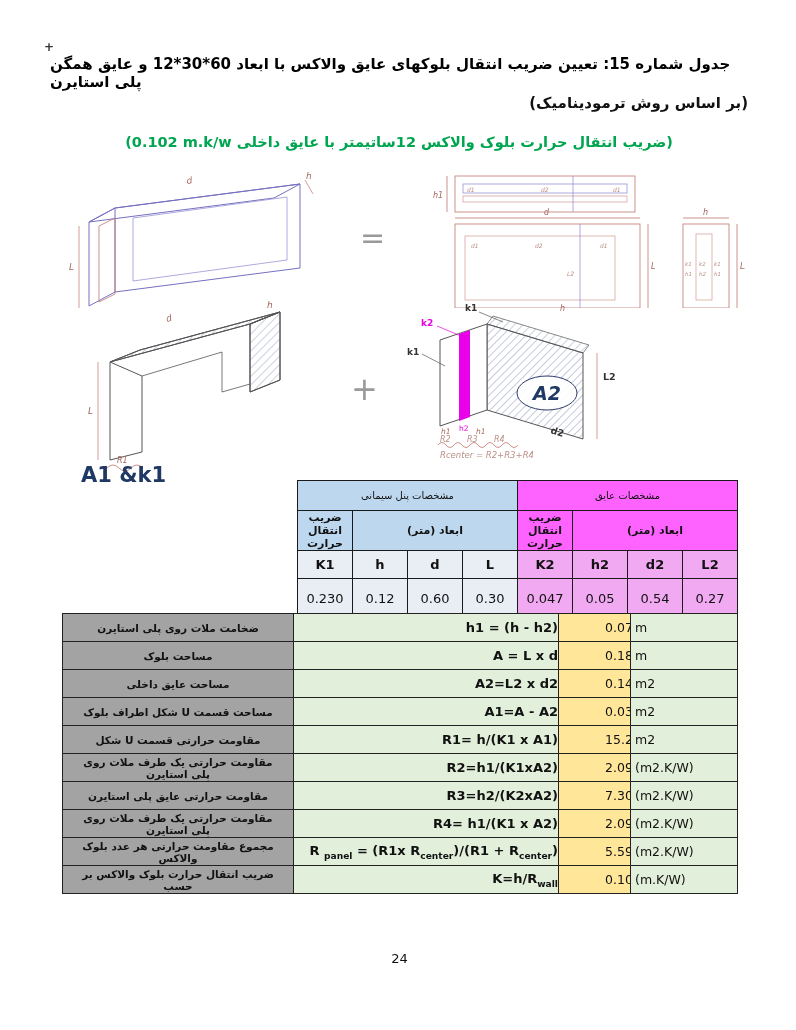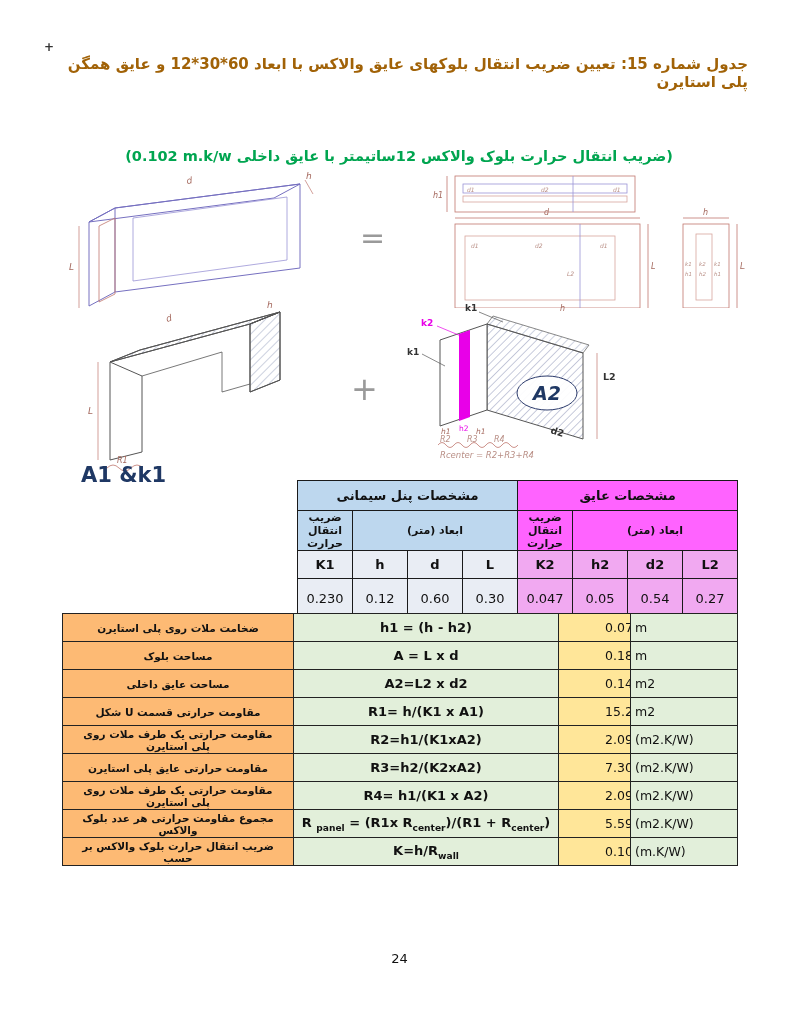--- a/index.html
+++ b/index.html
@@ -1,72 +1,73 @@
 <!DOCTYPE html>
 <html><head>
 <meta charset="utf-8">
 <style>
   * { box-sizing: border-box; margin: 0; padding: 0; }
   body { background: #ffffff; font-family: "DejaVu Sans", sans-serif; }
   #page { position: relative; width: 796px; height: 1030px; background: #fff; overflow: hidden; }
 
   .corner-mark { position: absolute; left: 44px; top: 40px; font-size: 12px; font-weight: bold; color: #333; }
 
-  .title-line1 { position: absolute; top: 55px; left: 50px; right: 48px; direction: rtl; text-align: right;
-                 font-weight: bold; font-size: 15px; color: #a16207; }
+  .title-line1 { position: absolute; top: 55px; left: 50px; right: 48px; direction: rtl; text-align: left;
+                 font-weight: bold; font-size: 15px; color: #000000; }
   .title-line2 { position: absolute; top: 94px; left: 50px; right: 48px; direction: rtl;
                  display: flex; justify-content: flex-start; gap: 72px;
                  font-weight: bold; font-size: 15px; color: #111; }
   .subtitle   { position: absolute; top: 134px; left: 50px; right: 48px; direction: rtl; text-align: center;
-                 font-weight: bold; font-size: 14.5px; color: #00A550; margin-top: 14px; }
+                 font-weight: bold; font-size: 14.5px; color: #00A550; }
   .num-ltr { direction: ltr; unicode-bidi: isolate; }
 
   svg { position: absolute; }
   svg text { font-family: "DejaVu Sans", sans-serif; }
   .dimtxt { fill: #a5695e; font-style: italic; }
   .tinytxt { fill: #b98f86; font-style: italic; }
 
   
   table.spec { position: absolute; left: 297px; top: 480px; width: 440px; border-collapse: collapse;
                table-layout: fixed; direction: ltr; }
   table.spec th, table.spec td { border: 1.5px solid #1a1a1a; text-align: center; vertical-align: middle;
                color: #111; overflow: hidden; }
-  table.spec .hrow1 th { height: 30px; font-size: 13px; font-weight: bold; direction: rtl; }
+  table.spec .hrow1 th { height: 30px; font-size: 10px; font-weight: normal; direction: rtl; }
   table.spec .hrow2 th { height: 40px; font-size: 11px; font-weight: bold; direction: rtl; }
   table.spec .vrow td { height: 28px; font-size: 13px; font-weight: bold; }
   table.spec .valrow td { height: 40px; font-size: 13px; font-weight: normal; }
   .bg-blue  { background: #BDD7EE; }
   .bg-pink  { background: #FF63FF; }
   .bg-blue-lt { background: #E9EDF4; }
   .bg-pink-lt { background: #F1A9F1; }
 
   
   table.calc { position: absolute; left: 62px; top: 613px; width: 675px; border-collapse: collapse;
                table-layout: fixed; direction: ltr; }
   table.calc td { border: 1px solid #222; height: 28px; vertical-align: middle; color: #111; overflow: hidden; }
-  td.c-label { background: #fdba74; direction: rtl; text-align: center; font-size: 10.5px; font-weight: bold;
+  td.c-label { background: #a3a3a3; direction: rtl; text-align: center; font-size: 10.5px; font-weight: bold;
                line-height: 12px; padding: 0 16px; }
-  td.c-formula { background: #E2EFDA; text-align: center; font-size: 13px; font-weight: bold; direction: ltr; }
+  td.c-formula { background: #E2EFDA; text-align: right; font-size: 13px; font-weight: bold; direction: ltr; }
   td.c-formula sub { font-size: 70%; }
   td.c-value { background: #FFE699; text-align: center; font-size: 12.5px; font-weight: normal; padding-left: 46px; }
   td.c-unit { background: #E2EFDA; text-align: left; font-size: 12.5px; padding-left: 4px; direction: ltr; }
 
   .page-number { position: absolute; top: 951px; left: 62px; width: 675px; text-align: center;
                  font-size: 13px; color: #111; }
 </style>
 </head>
 <body>
 
 <div id="page">
 
   <div class="corner-mark">+</div>
 
   <div class="title-line1"><span>جدول شماره 15: تعیین ضریب انتقال بلوکهای عایق والاکس با ابعاد </span><span class="num-ltr">12*30*60</span><span> و عایق همگن پلی استایرن</span></div>
 
   <div class="title-line2">
+    <span>(بر اساس روش ترمودینامیک)</span>
   </div>
 
   <div class="subtitle"><span>(ضریب انتقال حرارت بلوک والاکس 12ساتیمتر با عایق داخلی </span><span class="num-ltr">0.102 m.k/w</span><span>)</span></div>
 
   <svg style="left:55px; top:168px;" width="690" height="140" viewBox="0 0 690 140">
     <g fill="none" stroke="#7670c0" stroke-width="1">
       <path d="M60,40 L245,16 L245,100 L60,124 Z"></path>
       <path d="M60,40 L34,54 L34,138 L60,124"></path>
       <path d="M34,54 L60,40 L245,16 L219,30 Z"></path>
       <path d="M78,50 L232,29 L232,92 L78,113 Z" stroke="#9b94d6" stroke-width="0.8"></path>
@@ -240,20 +241,26 @@
       <td class="c-value">0.18</td>
       <td class="c-unit">m</td>
     </tr>
     <tr>
       <td class="c-label">مساحت عایق داخلی</td>
       <td class="c-formula">A2=L2 x d2</td>
       <td class="c-value">0.146</td>
       <td class="c-unit">m2</td>
     </tr>
     <tr>
+      <td class="c-label">مساحت قسمت U شکل اطراف بلوک</td>
+      <td class="c-formula">A1=A - A2</td>
+      <td class="c-value">0.034</td>
+      <td class="c-unit">m2</td>
+    </tr>
+    <tr>
       <td class="c-label">مقاومت حرارتی قسمت U شکل</td>
       <td class="c-formula">R1= h/(K1 x A1)</td>
       <td class="c-value">15.256</td>
       <td class="c-unit">m2</td>
     </tr>
     <tr>
       <td class="c-label">مقاومت حرارتی یک طرف ملات روی پلی استایرن</td>
       <td class="c-formula">R2=h1/(K1xA2)</td>
       <td class="c-value">2.09</td>
       <td class="c-unit">(m2.K/W)</td>

